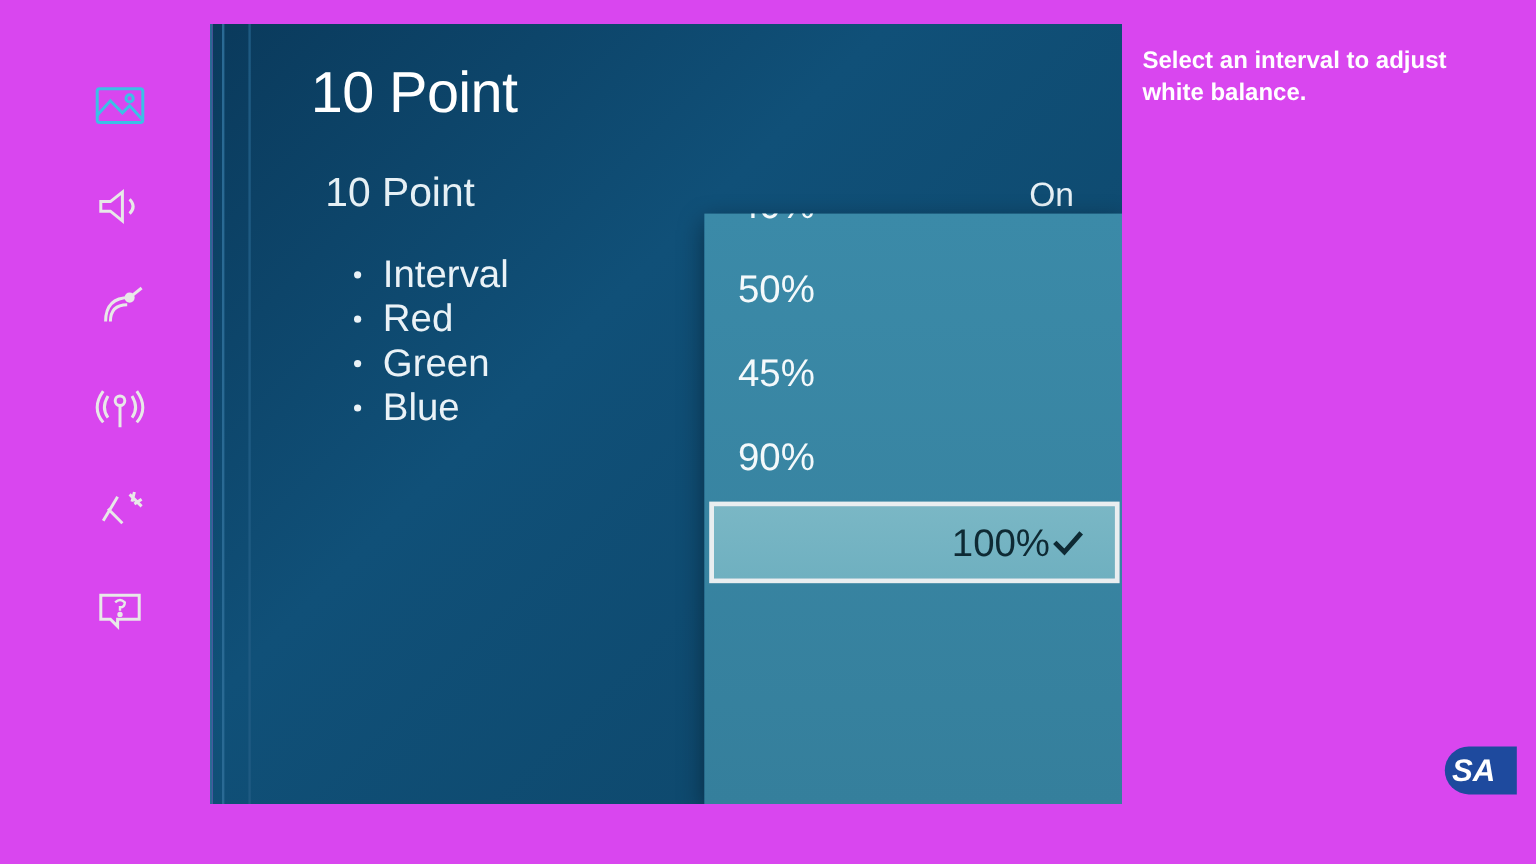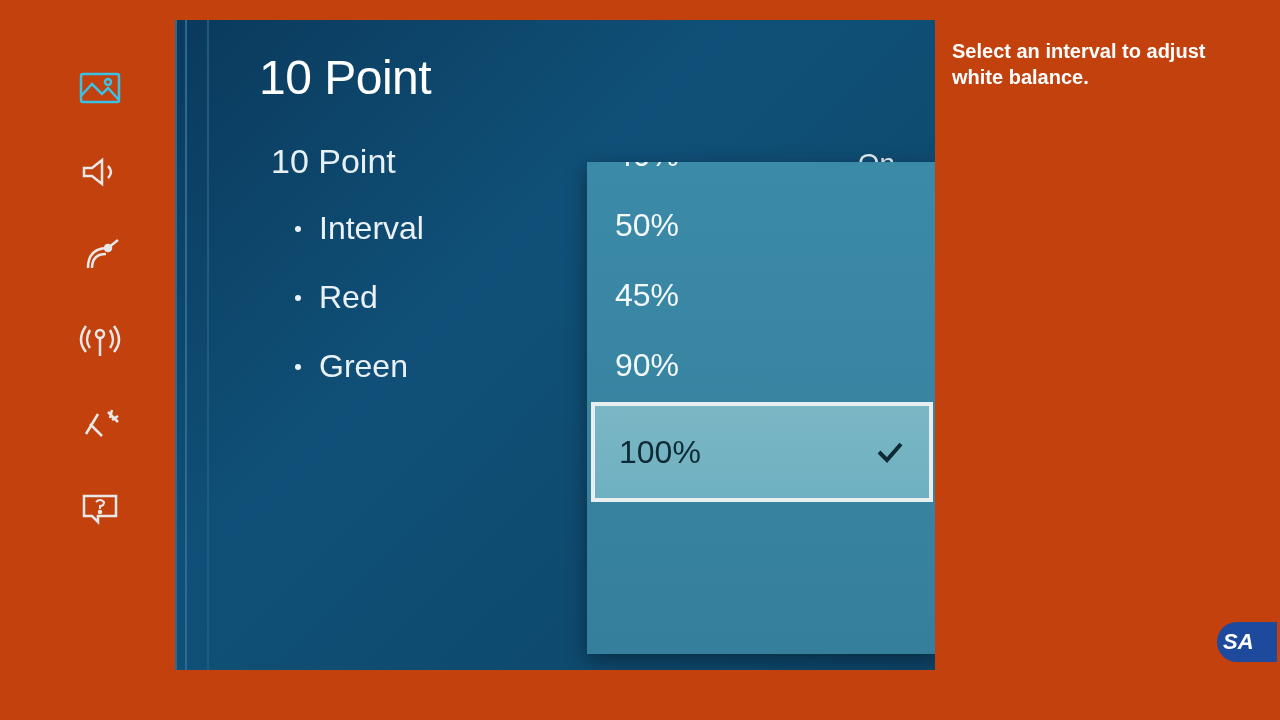--- a/index.html
+++ b/index.html
@@ -1,21 +1,21 @@
 <!DOCTYPE html>
 <html><head>
 <meta charset="utf-8">
 <style>
   * { box-sizing: border-box; margin: 0; padding: 0; }
   html, body { width: 1280px; height: 720px; overflow: hidden; background: #000; font-family: Arial, Helvetica, sans-serif; }
   .screen {
     position: relative;
     width: 1280px;
     height: 720px;
-    background: #c2410c;
+    background: #d946ef;
   }
   
   .sidebar {
     position: absolute;
     left: 60px;
     top: 70px;
     width: 80px;
     display: flex;
     flex-direction: column;
     gap: 48px;
@@ -74,39 +74,38 @@
     align-items: baseline;
   }
   .toggle-label { color: #e6f0f5; font-size: 34px; font-weight: 400; }
   .toggle-value { color: #e6f0f5; font-size: 28px; font-weight: 400; }
   .menu-list {
     position: absolute;
     left: 118px;
     top: 190px;
     display: flex;
     flex-direction: column;
-    gap: 32px;
   }
   .menu-item {
     display: flex;
     align-items: center;
     gap: 18px;
     color: #eaf2f7;
     font-size: 32px;
     cursor: pointer;
   }
   .menu-item .dot {
     width: 6px; height: 6px; background: #eaf2f7; border-radius: 50%;
     flex-shrink: 0;
   }
   
   .dropdown {
     position: absolute;
     left: 410px;
-    top: 142px;
+    top: 158px;
     width: 350px;
     height: 492px;
     background: linear-gradient(180deg, #3b8aa8 0%, #357f9c 100%);
     box-shadow: 0 6px 20px rgba(0,0,0,0.4);
     overflow: hidden;
   }
   .dropdown-scroll {
     position: absolute;
     left: 0; right: 0;
     top: -42px;
@@ -118,48 +117,49 @@
     align-items: center;
     justify-content: space-between;
     color: #f4f9fb;
     font-size: 32px;
     cursor: pointer;
   }
   .dropdown-item.selected {
     background: linear-gradient(180deg, #7ab7c5 0%, #6fb0c0 100%);
     border: 4px solid #e9eef0;
     margin: 2px 4px;
-    height: 100px;
+    height: 68px;
     padding: 0 24px;
     font-weight: 500;
     color: #0e2a34;
+    justify-content: flex-end;
   }
   .check { stroke: #0e2a34; fill:none; stroke-width: 4; }
   
   .help {
     position: absolute;
     left: 952px;
     top: 38px;
     width: 300px;
     color: #fff;
     font-size: 20px;
     font-weight: 600;
     line-height: 1.3;
   }
   .brand {
     position: absolute;
-    right: 3px;
+    right: 16px;
     bottom: 58px;
     width: 60px;
     height: 40px;
     background: #1e4a9e;
     color: #fff;
     font-weight: 800;
     font-style: italic;
-    font-size: 22px;
+    font-size: 26px;
     display: flex;
     align-items: center;
     padding-left: 6px;
     border-top-left-radius: 20px;
     border-bottom-left-radius: 20px;
     overflow: hidden;
   }
 </style>
 </head>
 <body>
@@ -227,20 +227,24 @@
         <span>Interval</span>
       </div>
       <div class="menu-item">
         <span class="dot"></span>
         <span>Red</span>
       </div>
       <div class="menu-item">
         <span class="dot"></span>
         <span>Green</span>
       </div>
+      <div class="menu-item">
+        <span class="dot"></span>
+        <span>Blue</span>
+      </div>
     </div>
 
     <div class="dropdown">
       <div class="dropdown-scroll">
         <div class="dropdown-item">
           <span>40%</span>
         </div>
         <div class="dropdown-item">
           <span>50%</span>
         </div>

